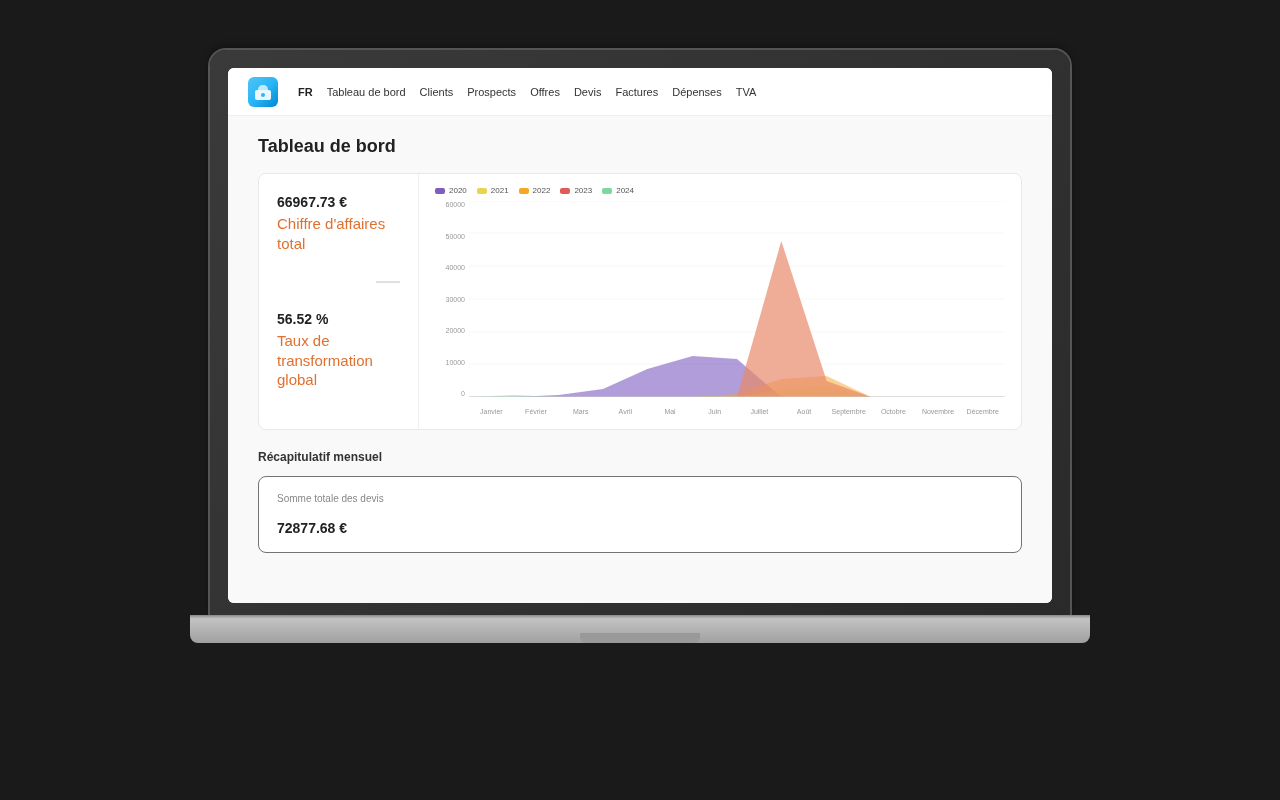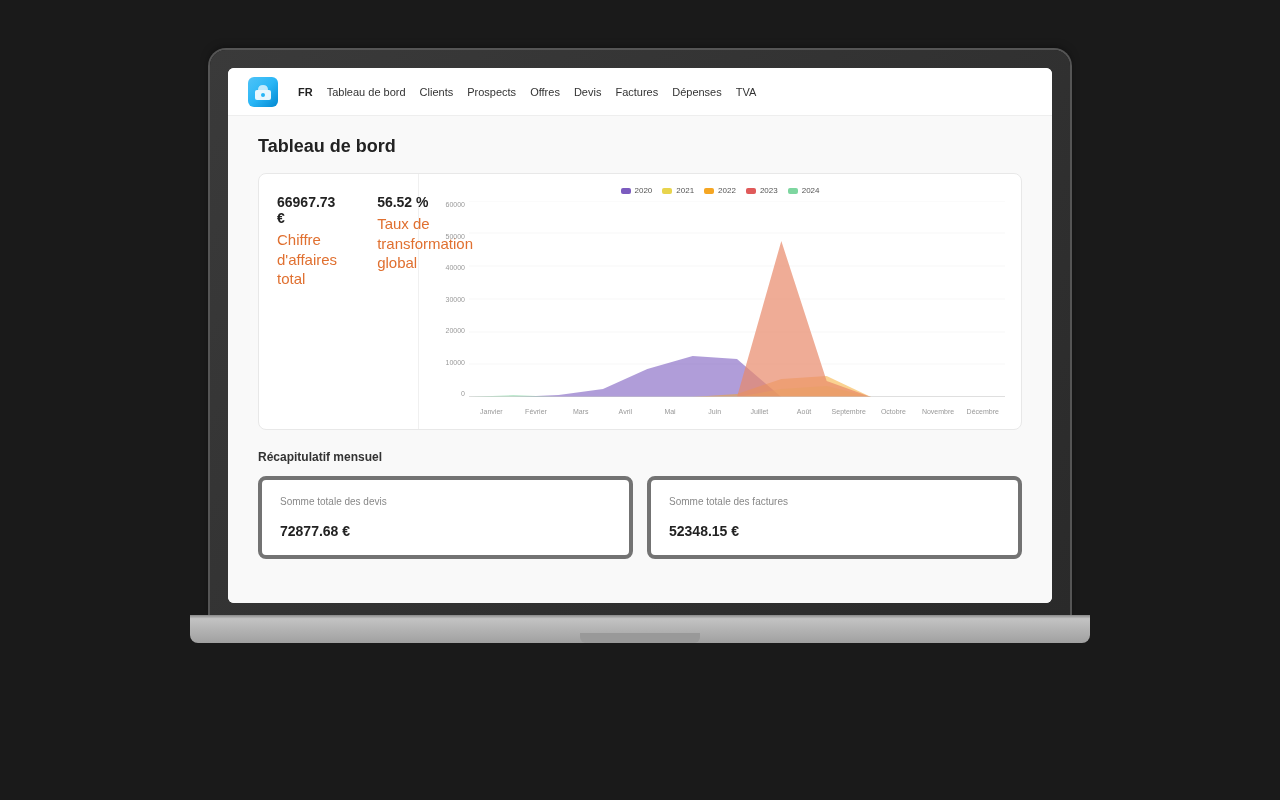--- a/index.html
+++ b/index.html
@@ -147,21 +147,23 @@
       margin-bottom: 20px;
     }
 
     
     .stats-panel {
       width: 160px;
       flex-shrink: 0;
       padding: 20px 18px;
       border-right: 1px solid #f0f0f0;
       display: flex;
+      flex-direction: column;
       gap: 20px;
+      align-items: flex-end;
     }
     .stat-block {}
     .stat-value {
       font-size: 14px;
       font-weight: 700;
       color: #222;
       margin-bottom: 4px;
     }
     .stat-label {
       font-size: 15px;
@@ -177,21 +179,20 @@
 
     
     .chart-panel {
       flex: 1;
       padding: 12px 16px 8px 16px;
       position: relative;
     }
     .chart-legend {
       display: flex;
       gap: 10px;
-      justify-content: center;
       margin-bottom: 6px;
     }
     .legend-item {
       display: flex;
       align-items: center;
       gap: 4px;
       font-size: 8px;
       color: #555;
     }
     .legend-dot {
@@ -257,21 +258,21 @@
       color: #333;
       margin-bottom: 12px;
     }
     .cards-row {
       display: flex;
       gap: 14px;
     }
     .summary-card {
       flex: 1;
       background: #fff;
-      border: 4px solid #737373;
+      border: 1px solid #737373;
       border-radius: 8px;
       padding: 16px 18px;
     }
     .card-title {
       font-size: 10px;
       color: #888;
       margin-bottom: 16px;
     }
     .card-value {
       font-size: 14px;
@@ -409,24 +410,20 @@
             </div>
           </div>
 
           <div class="monthly-section">
             <h2 class="section-title">Récapitulatif mensuel</h2>
             <div class="cards-row">
               <div class="summary-card">
                 <div class="card-title">Somme totale des devis</div>
                 <div class="card-value">72877.68 €</div>
               </div>
-              <div class="summary-card">
-                <div class="card-title">Somme totale des factures</div>
-                <div class="card-value">52348.15 €</div>
-              </div>
             </div>
           </div>
 
         </main>
       </div>
     </div>
   </div>
   <div class="laptop-base"></div>
 </div>
 

